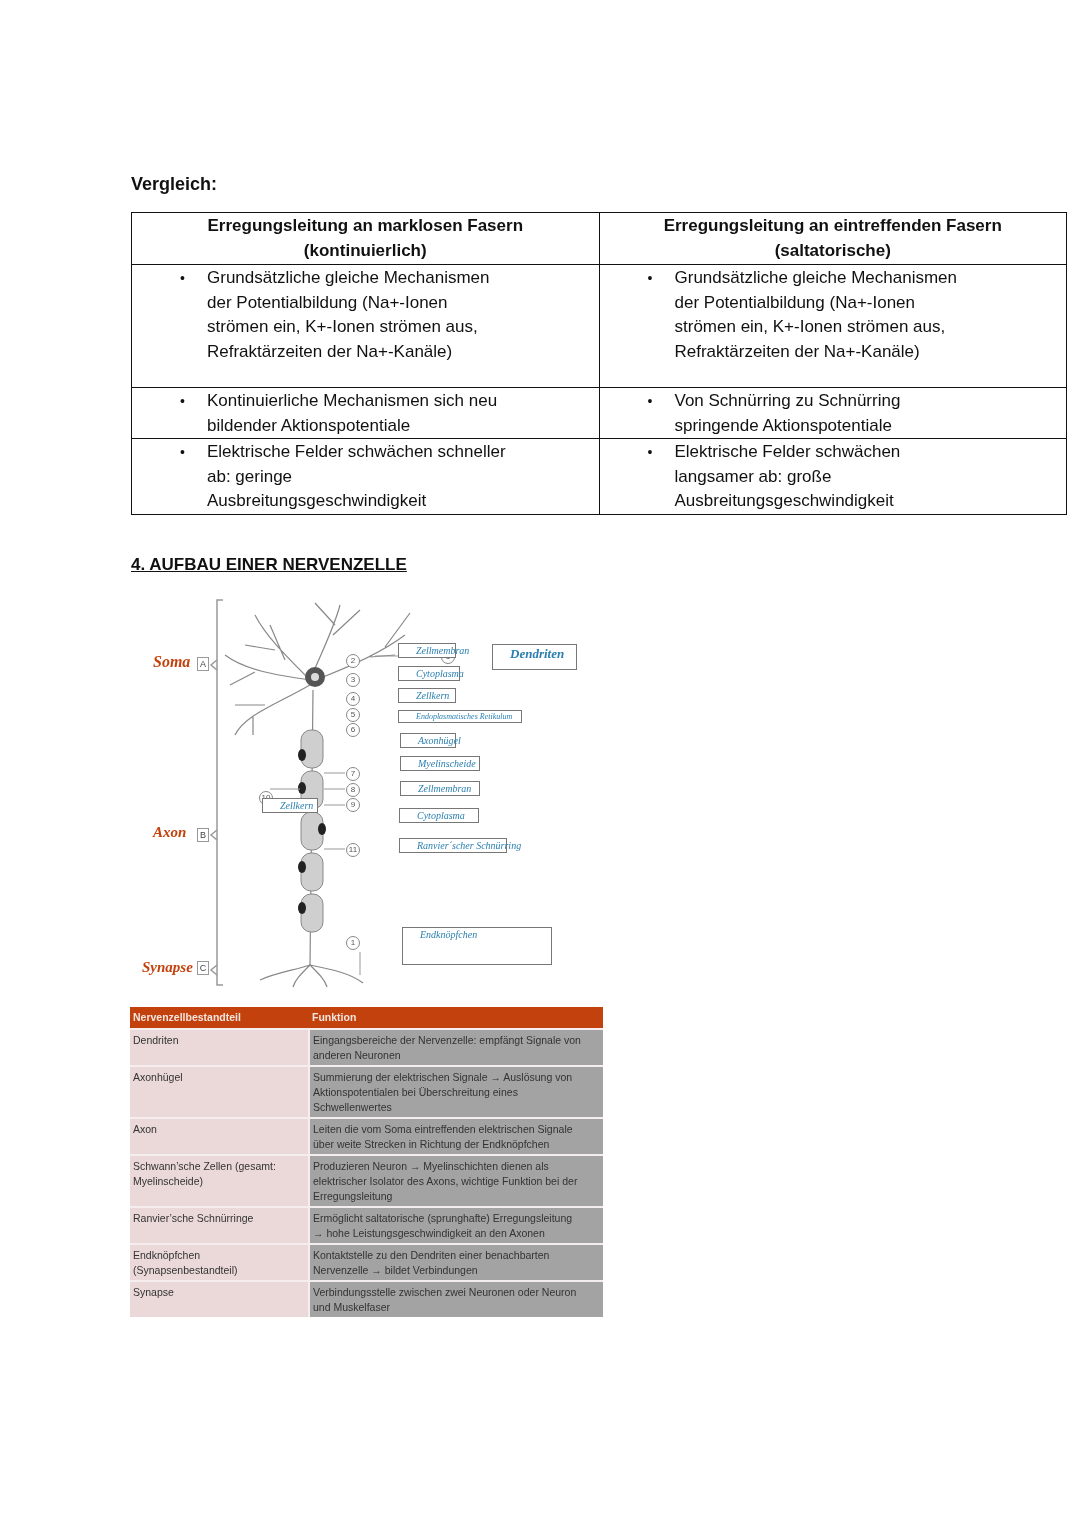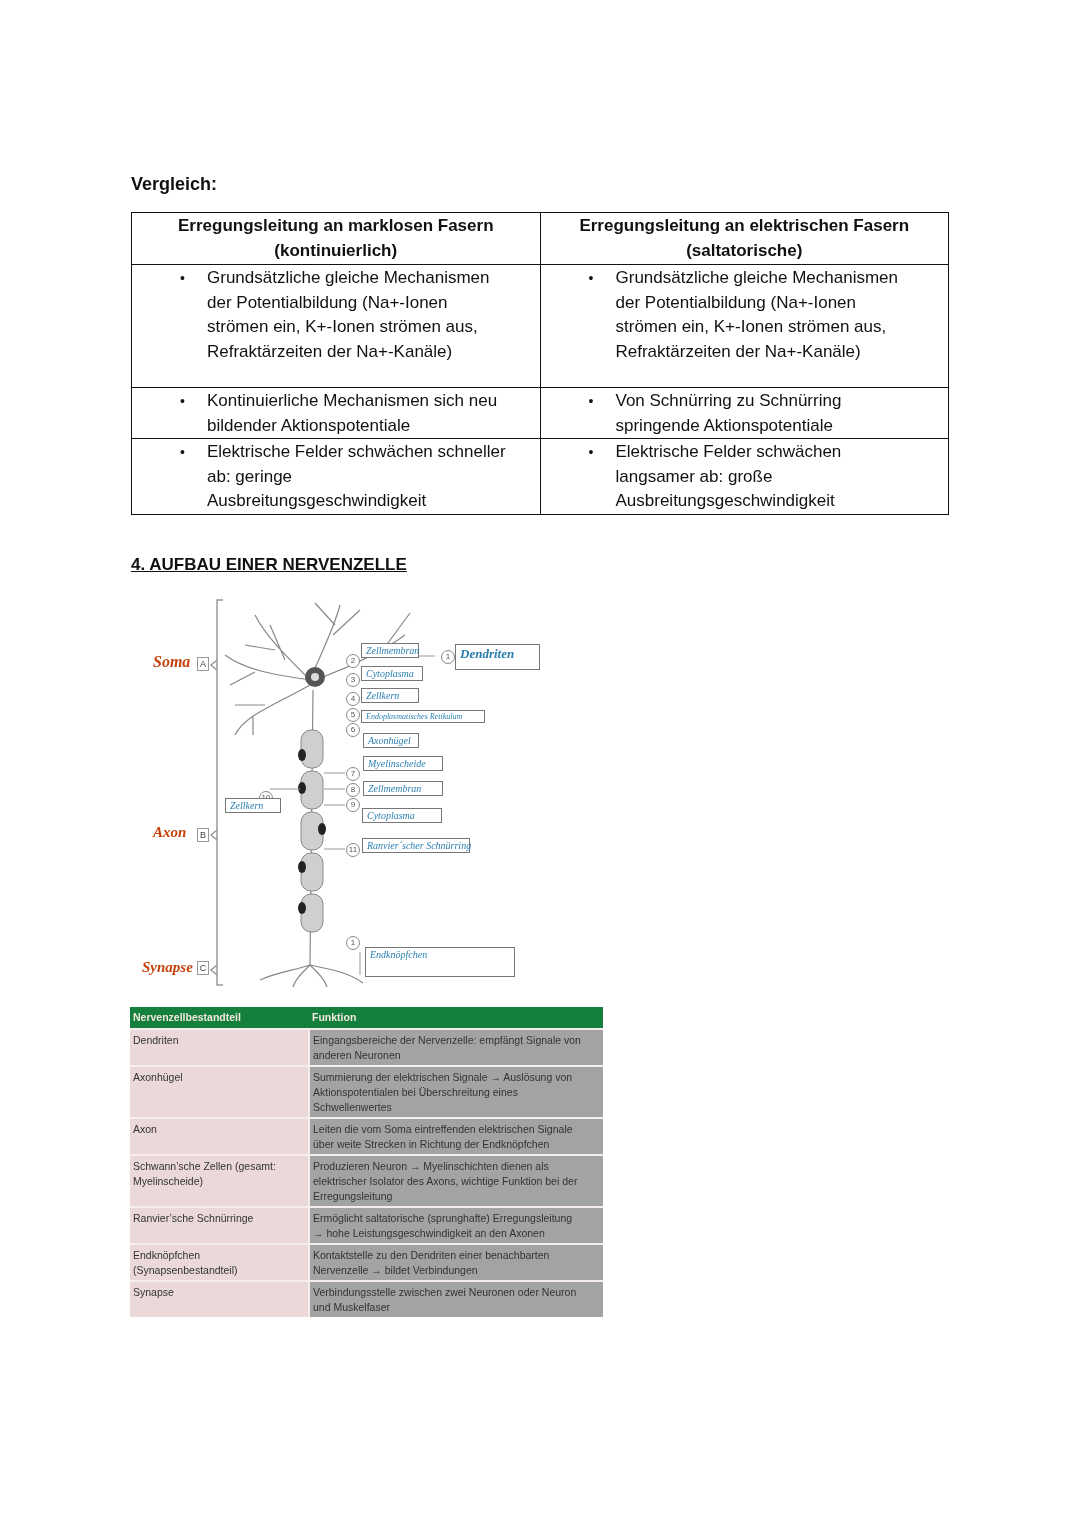--- a/index.html
+++ b/index.html
@@ -1,51 +1,51 @@
 <!DOCTYPE html>
 <html><head>
 <meta charset="utf-8">
 <style>
   html, body { margin:0; padding:0; background:#fff; }
   body { width:1080px; height:1527px; position:relative; font-family:"Liberation Sans", sans-serif; color:#111; }
   .abs { position:absolute; }
   .heading { left:131px; top:174px; font-weight:bold; font-size:18px; }
-  table.cmp { position:absolute; left:131px; top:212px; width:818px; border-collapse:collapse; font-size:17px; line-height:24.5px; }
+  table.cmp { position:absolute; left:131px; top:212px; width:936px; border-collapse:collapse; font-size:17px; line-height:24.5px; }
   table.cmp td, table.cmp th { border:1.5px solid #111; vertical-align:top; padding:0; width:50%; }
   table.cmp th { font-weight:bold; text-align:center; padding:1px 4px; }
   .cell { display:flex; padding:1px 0 0 0; }
   .bullet { width:75px; text-align:right; padding-right:22px; box-sizing:border-box; flex:none; font-size:14px; }
   .celltext { flex:1; padding-right:10px; white-space:pre-line; }
   .section { left:131px; top:555px; font-weight:bold; font-size:17px; text-decoration:underline; }
   .diagram { left:135px; top:595px; width:420px; height:395px; }
   .lbl { position:absolute; font-family:"Liberation Serif", serif; font-style:italic; color:#c2410c; }
-  .box { position:absolute; border:1.5px solid #777; background:#fff; font-family:"Liberation Serif", serif; font-style:italic; color:#2a7fb0; font-size:10px; padding:1px 4px; white-space:nowrap; box-sizing:border-box; }
+  .box { position:absolute; border:1.5px solid #777; background:#fff; font-family:"Liberation Serif", serif; font-style:italic; color:#2a7fb0; font-size:10px; padding:1px 17px; white-space:nowrap; box-sizing:border-box;margin-left:37px; }
   .num { position:absolute; width:12px; height:12px; border:1px solid #888; border-radius:50%; font-size:8px; line-height:12px; text-align:center; color:#555; background:#fff; }
   .sq { position:absolute; border:1px solid #999; font-size:9px; width:10px; height:12px; text-align:center; line-height:12px; color:#444; background:#fff; }
   table.fn { position:absolute; left:130px; top:1007px; width:473px; border-collapse:collapse; font-size:10.5px; line-height:15px; color:#333; }
-  table.fn th { background:#15803d; color:#f3e6df; text-align:left; font-weight:bold; padding:2px 3px; height:17px; }
+  table.fn th { background:#c2410c; color:#f3e6df; text-align:left; font-weight:bold; padding:2px 3px; height:17px; }
   table.fn th.c1, table.fn td.c1 { width:172px; }
   table.fn td { background:#ead9d8; padding:3px 3px 2px 3px; vertical-align:top; border-top:2px solid #f6eeee; }
   table.fn td.c1 { border-right:2px solid #f6eeee; }
   table.fn td.c2 { background:#a3a3a3; white-space:pre-line;margin-left:36px; }
 </style>
 </head>
 <body>
 
 <div class="abs heading">Vergleich:</div>
 
 <table class="cmp">
   <tbody>
       <tr>
     <th>
       <div>Erregungsleitung an marklosen Fasern</div>
       <div>(kontinuierlich)</div>
     </th>
     <th>
-      <div>Erregungsleitung an elektrischen Fasern</div>
+      <div>Erregungsleitung an eintreffenden Fasern</div>
       <div>(saltatorische)</div>
     </th>
   </tr>
   <tr style="height:123px">
     <td>
           <div class="cell">
             <span class="bullet">•</span>
             <span class="celltext">Grundsätzliche gleiche Mechanismen
 der Potentialbildung (Na+-Ionen
 strömen ein, K+-Ionen strömen aus,
@@ -170,21 +170,21 @@
   <span class="box" style="left:228px;top:161px;width:80px">Myelinscheide</span>
   <span class="num" style="left:211px;top:188px">8</span>
   <span class="box" style="left:228px;top:186px;width:80px">Zellmembran</span>
   <span class="num" style="left:211px;top:203px">9</span>
   <span class="box" style="left:227px;top:213px;width:80px">Cytoplasma</span>
   <span class="num" style="left:124px;top:196px">10</span>
   <span class="box" style="left:90px;top:203px;width:56px">Zellkern</span>
   <span class="num" style="left:211px;top:248px">11</span>
   <span class="box" style="left:227px;top:243px;width:108px">Ranvier´scher Schnürring</span>
   <span class="num" style="left:211px;top:341px">1</span>
-  <span class="box" style="left:230px;top:352px;width:150px;height:30px">Endknöpfchen</span>
+  <span class="box" style="left:230px;top:332px;width:150px;height:38px">Endknöpfchen</span>
 </div>
 
 <table class="fn">
   <tbody>
       <tr>
     <th class="c1">Nervenzellbestandteil</th>
     <th class="c2">Funktion</th>
   </tr>
   <tr style="height:37px">
         <td class="c1">Dendriten</td>

